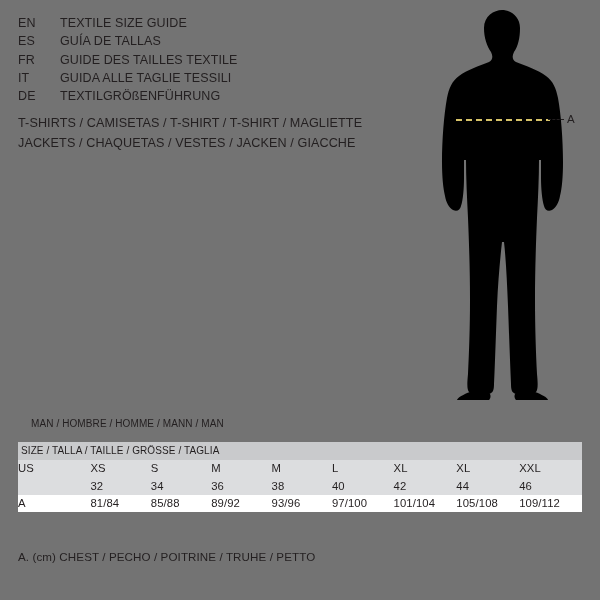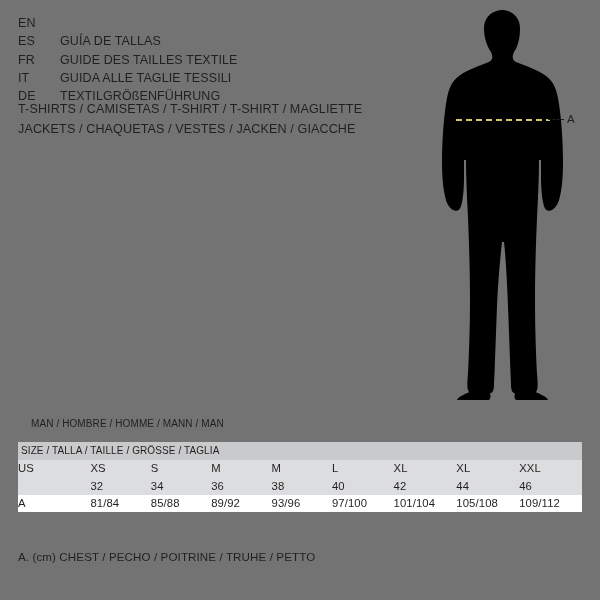--- a/index.html
+++ b/index.html
@@ -39,21 +39,21 @@
     flex: 0 0 42px;
   }
   .lang-text {
     flex: 1 1 auto;
   }
 
   
   .garment-block {
     position: absolute;
     left: 18px;
-    top: 100px;
+    top: 114px;
     width: 400px;
   }
   .garment-line {
     font-size: 12.6px;
     line-height: 19.5px;
     letter-spacing: 0.1px;
   }
 
   
   .figure-wrap {
@@ -136,20 +136,21 @@
   }
 </style>
 </head>
 <body>
 
 <div id="page">
 
   <div class="lang-block">
     <div class="lang-row">
       <span class="lang-code">EN</span>
+      <span class="lang-text">TEXTILE SIZE GUIDE</span>
     </div>
     <div class="lang-row">
       <span class="lang-code">ES</span>
       <span class="lang-text">GUÍA DE TALLAS</span>
     </div>
     <div class="lang-row">
       <span class="lang-code">FR</span>
       <span class="lang-text">GUIDE DES TAILLES TEXTILE</span>
     </div>
     <div class="lang-row">

